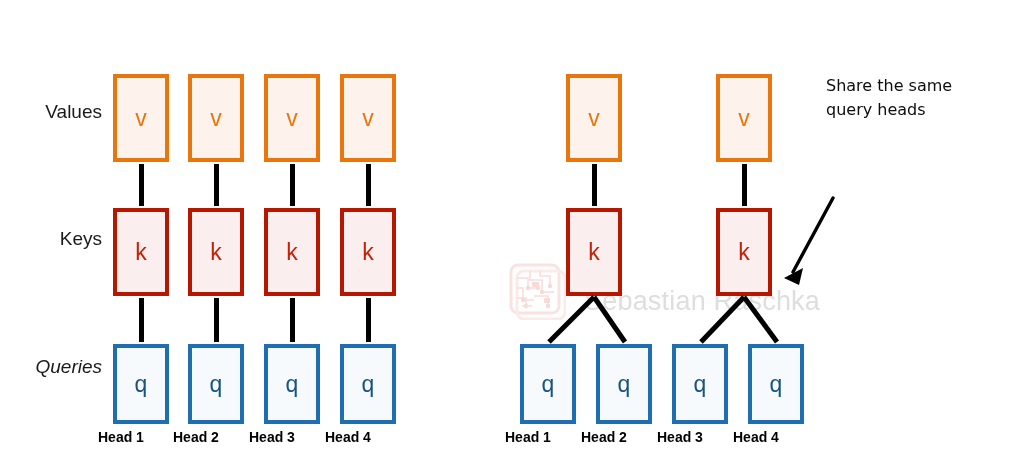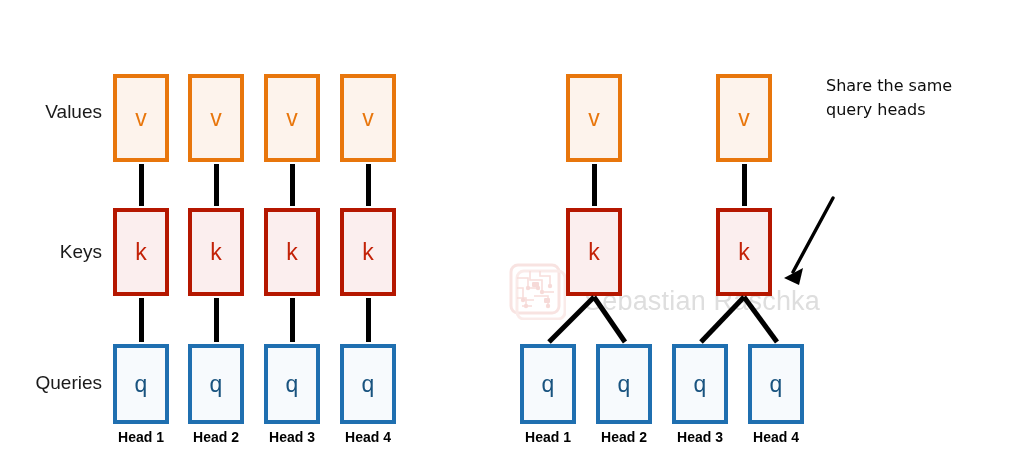--- a/index.html
+++ b/index.html
@@ -39,22 +39,22 @@
     position: absolute;
     font-family: "Liberation Sans", sans-serif;
     font-size: 19px;
     color: #1a1a1a;
     white-space: nowrap;
     text-align: right;
     width: 100px;
     left: 2px;
   }
   #label-values  { top: 101px; }
-  #label-keys    { top: 241px; }
-  #label-queries { top: 372px; }
+  #label-keys    { top: 228px; }
+  #label-queries { top: 356px; font-style: italic; }
 
   
   .cell {
     position: absolute;
     box-sizing: border-box;
     display: flex;
     align-items: center;
     justify-content: center;
     font-family: "Liberation Sans", sans-serif;
     font-size: 23px;
@@ -94,21 +94,21 @@
   }
 
   
   .head-caption {
     position: absolute;
     font-family: "Liberation Sans", sans-serif;
     font-weight: bold;
     font-size: 14px;
     color: #000000;
     white-space: nowrap;
-    text-align: center;
+    text-align: left;
     width: 86px;
   }
 
   
   #annotation {
     position: absolute;
     left: 826px;
     top: 74px;
     width: 190px;
     font-family: "DejaVu Sans", sans-serif;

